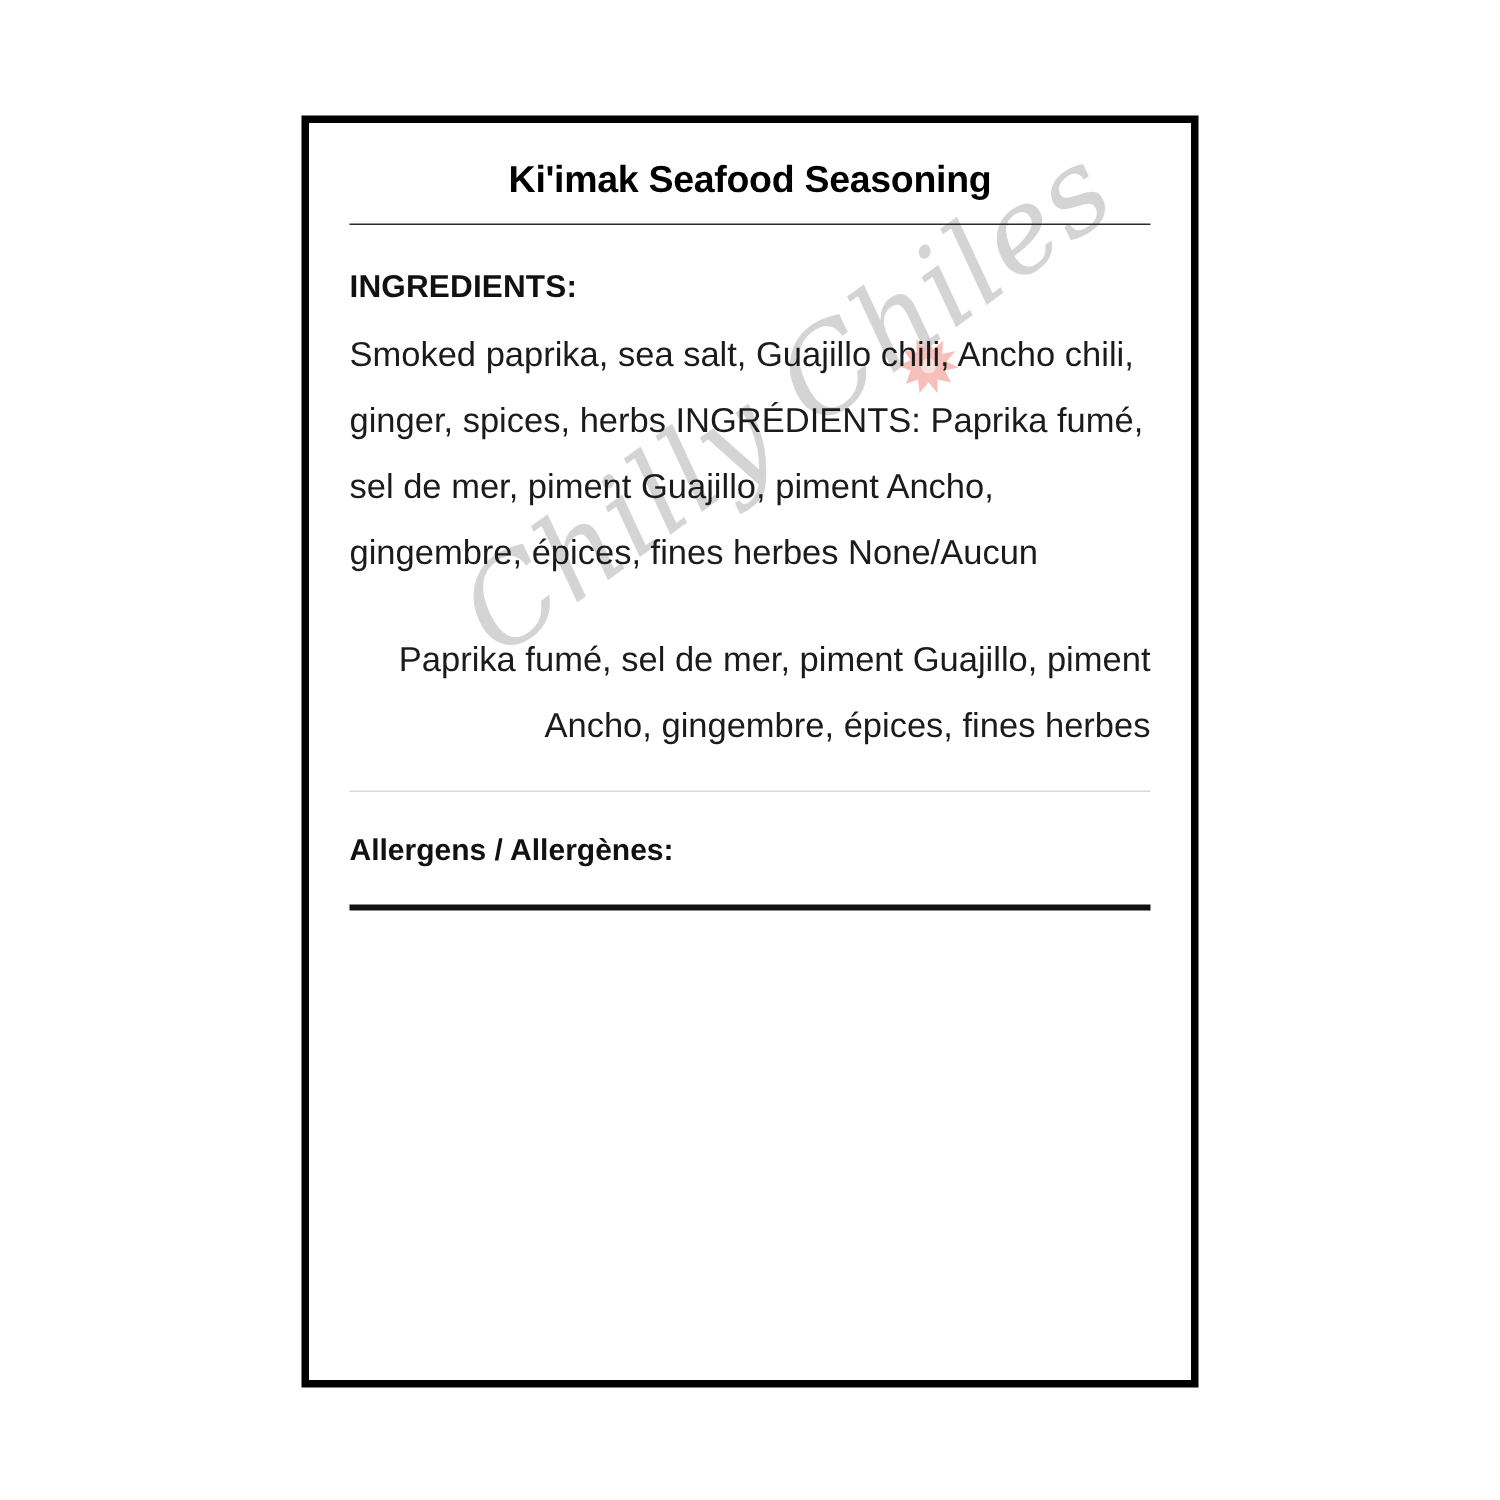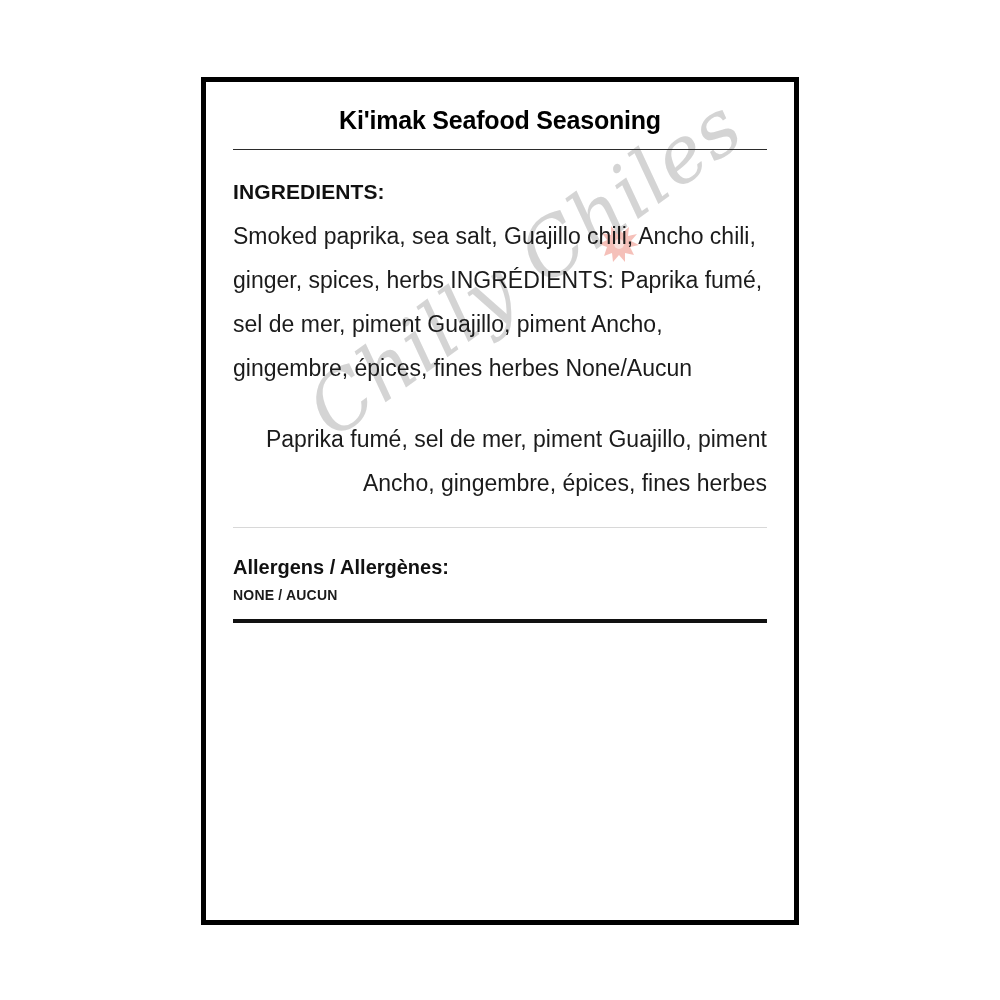--- a/index.html
+++ b/index.html
@@ -73,21 +73,21 @@
   .soft-rule {
     height: 0;
     border-top: 1px solid #d8d8d8;
     margin: 4px 0 28px 0;
   }
 
   .allergen-heading {
     font-size: 20px;
     font-weight: bold;
     color: #111111;
-    margin: 0 0 8px 0;
+    margin: 0 0 24px 0;
   }
   .allergen-value {
     font-size: 14px;
     font-weight: bold;
     color: #1b1b1b;
     letter-spacing: 0.2px;
     margin: 0 0 16px 0;
   }
 
   .bottom-rule {
@@ -147,18 +147,17 @@
     <div class="title-rule"></div>
 
     <div class="section-heading">INGREDIENTS:</div>
     <div class="section-body">Smoked paprika, sea salt, Guajillo chili, Ancho chili, ginger, spices, herbs INGRÉDIENTS: Paprika fumé, sel de mer, piment Guajillo, piment Ancho, gingembre, épices, fines herbes None/Aucun</div>
 
     <div class="section-body tight">Paprika fumé, sel de mer, piment Guajillo, piment Ancho, gingembre, épices, fines herbes</div>
 
     <div class="soft-rule"></div>
 
     <div class="allergen-heading">Allergens / Allergènes:</div>
-    <div class="allergen-value">NONE / AUCUN</div>
 
     <div class="bottom-rule"></div>
 
   </div>
 </div>
 
 </body></html>

